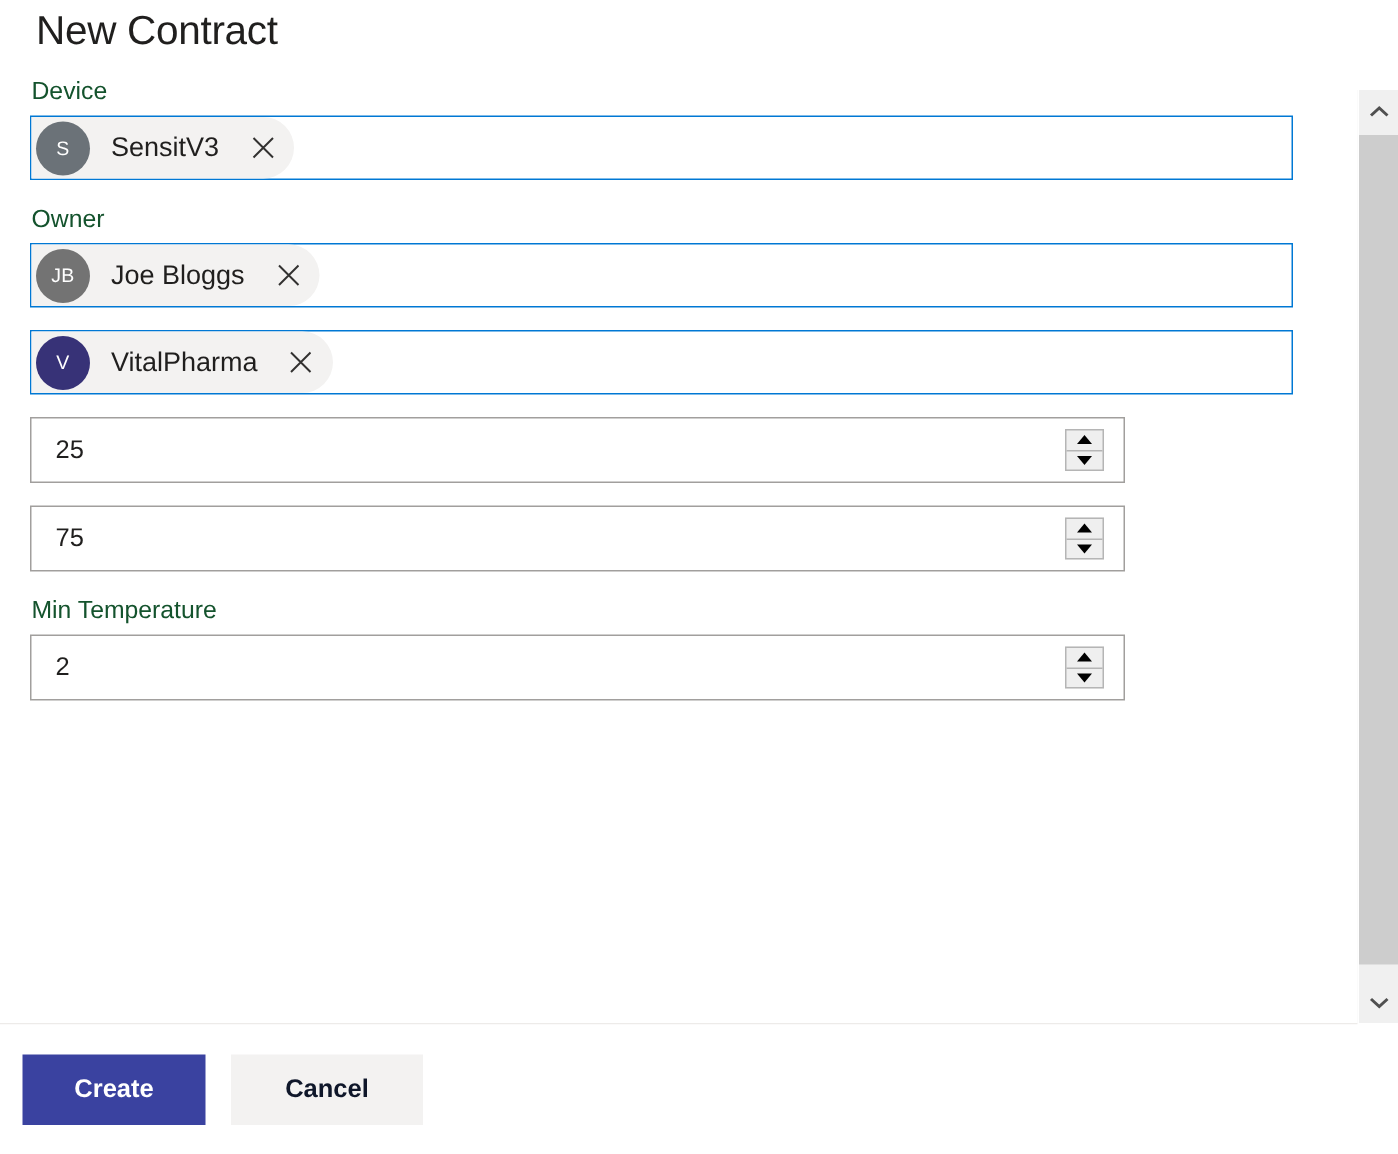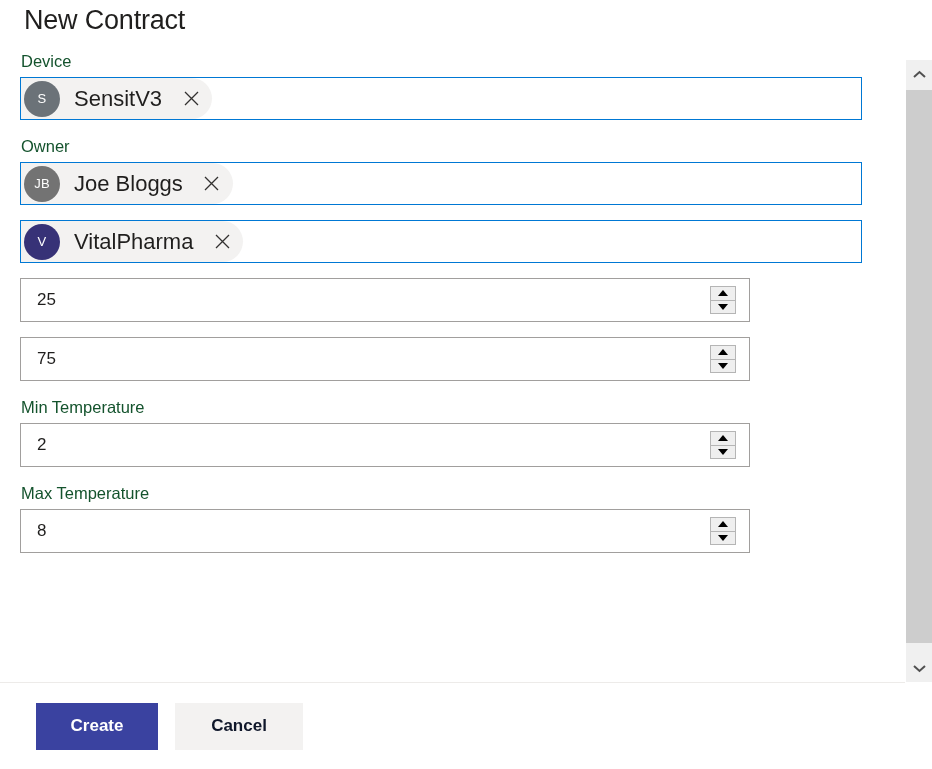--- a/index.html
+++ b/index.html
@@ -88,21 +88,21 @@
     align-items: center;
     justify-content: center;
     color: #ffffff;
     font-size: 13px;
     font-weight: 400;
     margin-left: 3px;
     letter-spacing: 0.2px;
   }
 
   .chip-name {
-    font-size: 22px;
+    font-size: 18px;
     color: #201f1e;
     margin-left: 14px;
     white-space: nowrap;
   }
 
   .chip-remove {
     width: 30px;
     height: 30px;
     margin-left: 14px;
     display: flex;
@@ -203,21 +203,21 @@
 
   #footer {
     position: absolute;
     left: 0;
     top: 683px;
     width: 932px;
     height: 86px;
     background: #ffffff;
     display: flex;
     align-items: center;
-    padding-left: 36px;
+    padding-left: 15px;
     gap: 17px;
   }
 
   .btn {
     height: 47px;
     min-width: 122px;
     border: none;
     font-family: "Liberation Sans", sans-serif;
     font-size: 17px;
     font-weight: 600;
@@ -324,34 +324,20 @@
             <div class="spin-btn up">
                 <div class="tri up"></div>
               </div>
             <div class="spin-btn down">
                 <div class="tri down"></div>
               </div>
           </div>
         </div>
       </div>
 
-      <div class="field-block">
-        <div class="field-label">Max Temperature</div>
-        <div class="num-field">
-          <div class="num-value">8</div>
-          <div class="spinner">
-            <div class="spin-btn up">
-                <div class="tri up"></div>
-              </div>
-            <div class="spin-btn down">
-                <div class="tri down"></div>
-              </div>
-          </div>
-        </div>
-      </div>
 
     </div>
   </div>
 
   <div id="scrollbar">
     <div class="sb-arrow top">
       <svg width="13" height="9" viewBox="0 0 13 9" aria-hidden="true">
         <path d="M1 7 L6.5 2 L12 7" stroke="#505050" stroke-width="2" fill="none"></path>
       </svg>
     </div>

